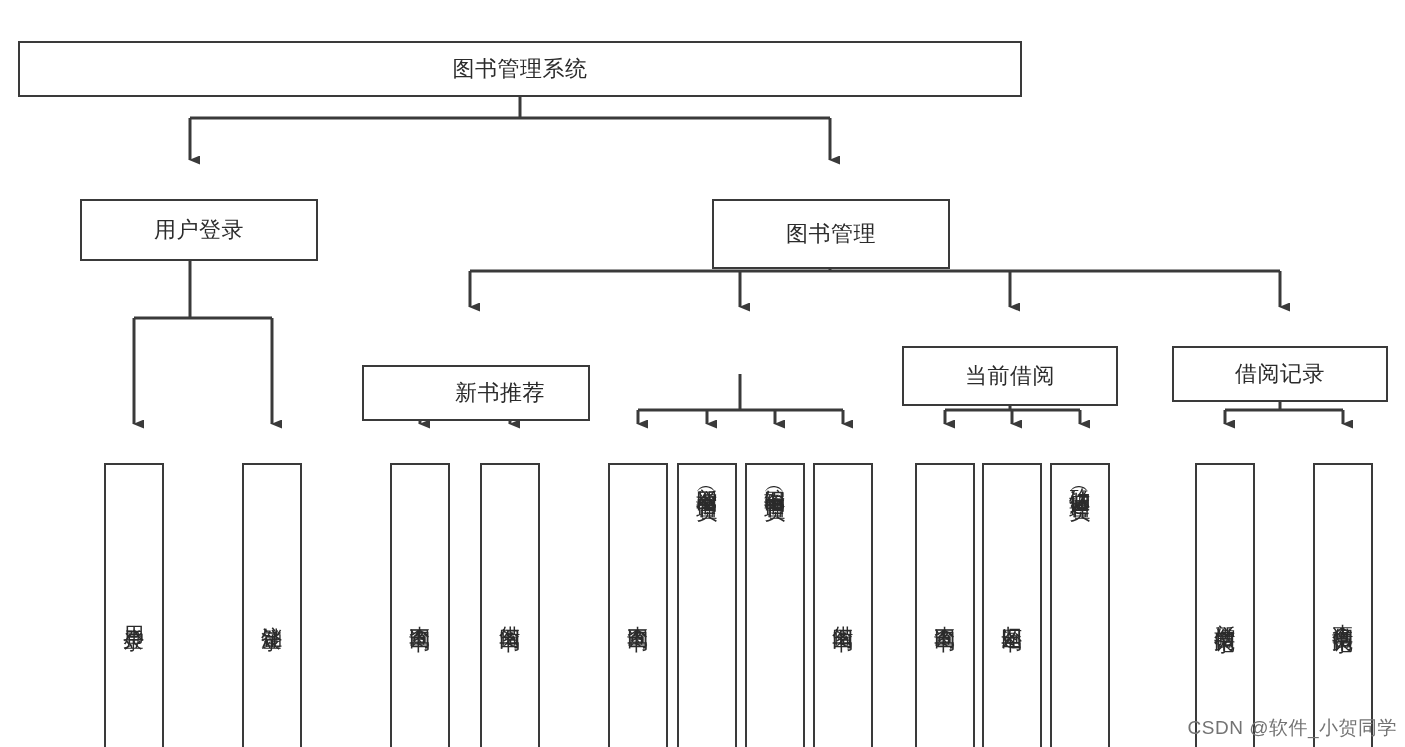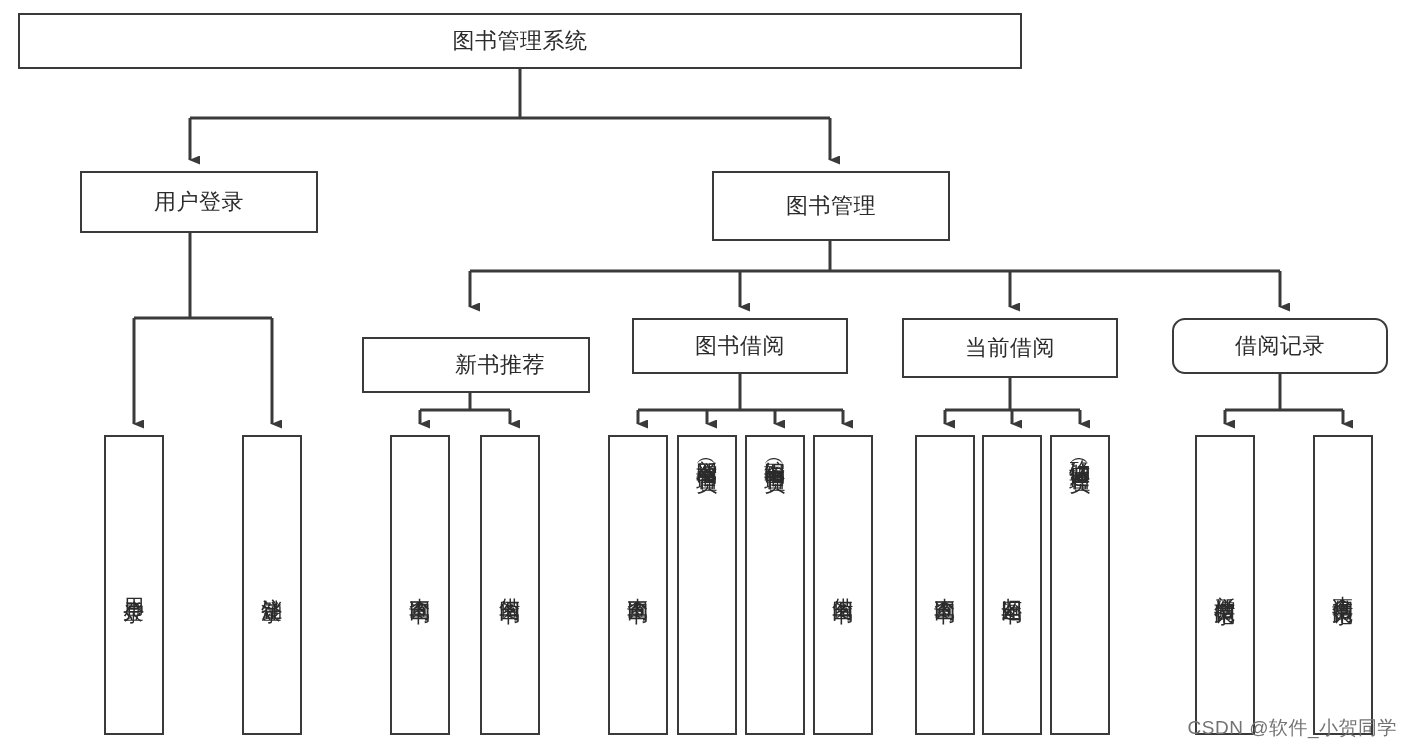--- a/index.html
+++ b/index.html
@@ -26,20 +26,21 @@
   }
   .node-box {
     position: absolute;
     box-sizing: border-box;
     border: 2px solid #3a3a3a;
     background: #ffffff;
     display: flex;
     align-items: center;
     justify-content: center;
     color: #2b2b2b;
+    margin-top: 28px;
   }
   .node-h .node-label {
     font-size: 22px;
     line-height: 1.1;
     white-space: nowrap;
     letter-spacing: 0.5px;
   }
   .node-v {
     align-items: flex-start;
     justify-content: center;
@@ -129,27 +130,24 @@
   <div class="node-box node-h" style="left:80px; top:171px; width:238px; height:62px;">
     <span class="node-label">用户登录</span>
   </div>
   <div class="node-box node-h" style="left:712px; top:171px; width:238px; height:70px;">
     <span class="node-label">图书管理</span>
   </div>
 
   <div class="node-box node-h" style="left:362px; top:337px; width:228px; height:56px;padding-left:48px;">
     <span class="node-label">新书推荐</span>
   </div>
-  <div class="node-box node-h" style="left:632px; top:318px; width:216px; height:56px;">
-    <span class="node-label">图书借阅</span>
-  </div>
   <div class="node-box node-h" style="left:902px; top:318px; width:216px; height:60px;">
     <span class="node-label">当前借阅</span>
   </div>
-  <div class="node-box node-h" style="left:1172px; top:318px; width:216px; height:56px;border-radius:13px;">
+  <div class="node-box node-h" style="left:1172px; top:318px; width:216px; height:56px;">
     <span class="node-label">借阅记录</span>
   </div>
 
   <div class="node-box node-v v-center" style="left:104px; top:435px; width:60px; height:300px;">
     <span class="node-label">用户登录</span>
   </div>
   <div class="node-box node-v v-center" style="left:242px; top:435px; width:60px; height:300px;">
     <span class="node-label">注销登录</span>
   </div>
 

